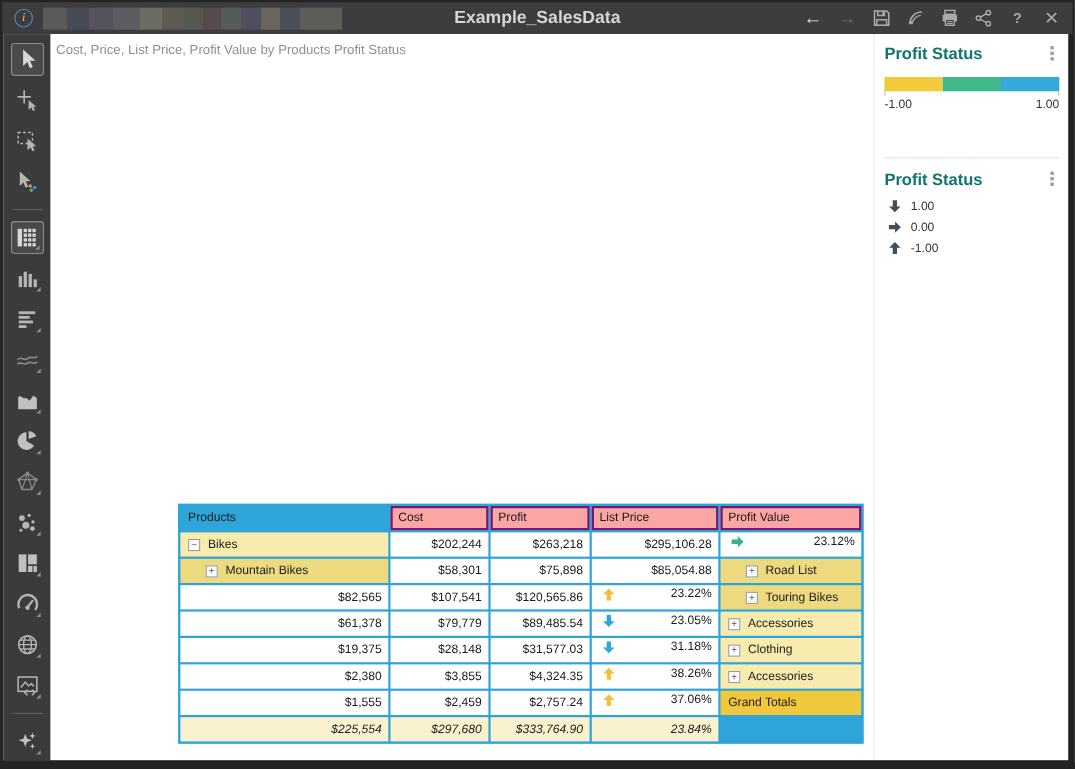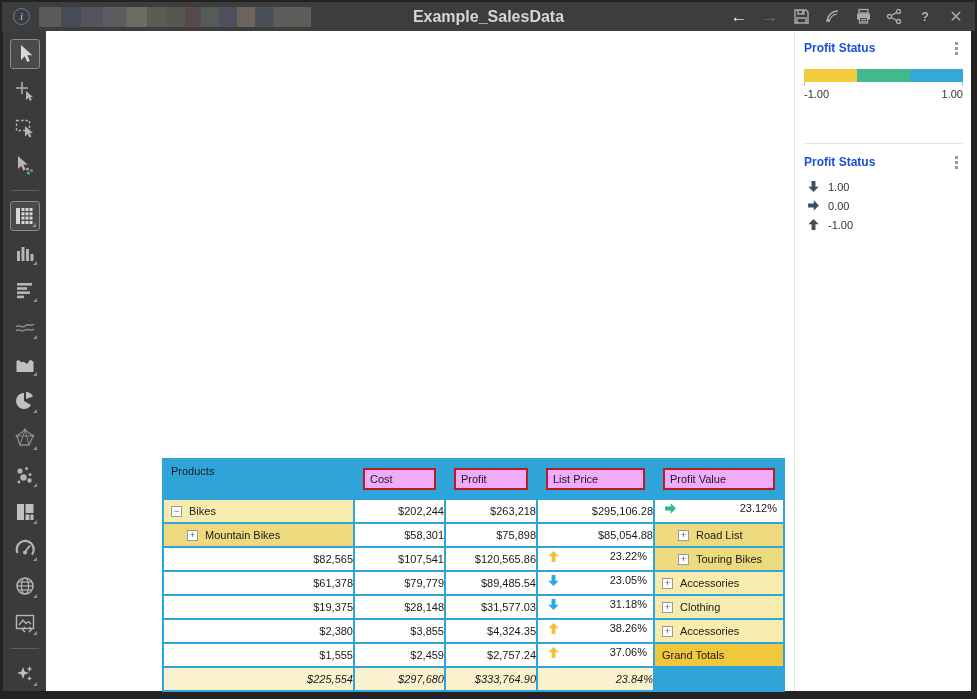--- a/index.html
+++ b/index.html
@@ -32,38 +32,38 @@
   
   .main { flex:1; position:relative; background:#FFF; }
   .viz-title { position:absolute; left:5px; top:7px; color:#8F8F8F; font-size:12px; }
 
   
   .xtable { position:absolute; left:116px; top:427px; display:grid;
     grid-template-columns:189px 89px 90px 115px 128px; gap:2px;
     background:#2EA4D9; border:2px solid #2EA4D9; font-size:11px; color:#1A1A1A; }
   .xc { height:22px; display:flex; align-items:center; background:#FFF; }
   .xc-head { background:#2EA4D9; padding-left:7px; }
-  .xc-headv { background:#f0abfc; border:2px solid #b91c1c; padding-left:5px; margin:8px; }
+  .xc-headv { background:#fca5a5; border:2px solid #701a75; padding-left:5px; margin:0; }
   .xc-prod { padding-left:7px; gap:7px; }
   .xc-prod.lvl1 { background:#F7ECAE; }
   .xc-prod.lvl2 { background:#EDD97E; padding-left:23px; }
   .xc-prod.gtot { background:#F1C73B; }
-  .xc-num { justify-content:flex-end; }
+  .xc-num { justify-content:flex-end; padding-right:6px; }
   .xc-num.gtot { background:#FAF2CE;font-style:italic; }
   .xc-profit { justify-content:space-between; padding:0 6px 6px 9px; }
   .toggle { width:11px; height:11px; background:#FFF; border:1px solid #9A9A9A; font-size:9px; line-height:9px; text-align:center; color:#555; flex-shrink:0; display:inline-block; }
   .arrow-slot { width:13px; height:13px; display:flex; align-items:center; }
 
   
   .rightpanel { width:177px; border-left:1px solid #E2E2E2; background:#FFF; padding:0 8px 0 9px; flex-shrink:0; }
   .legend-block { position:relative; }
   .legend-block.first { padding-top:10px; height:113px; border-bottom:1px solid #E4E4E4; }
   .legend-block.second { padding-top:11px; }
   .legend-head { display:flex; justify-content:space-between; align-items:flex-start; }
-  .legend-title { color:#1d4ed8; font-size:12px; font-weight:bold; }
+  .legend-title { color:#0f766e; font-size:15px; font-weight:bold; }
   .kebab { width:14px; height:16px; display:flex; flex-direction:column; align-items:center; gap:2px; padding-top:1px; }
   .kebab i { width:3px; height:3px; background:#9A9A9A; display:block; }
   .grad-bar { margin-top:12px; height:13px; display:flex; }
   .grad-bar div { flex:1; }
   .grad-ticks { height:4px; position:relative; }
   .grad-ticks i { position:absolute; top:0; width:1px; height:4px; background:#BBBBBB; }
   .grad-labels { display:flex; justify-content:space-between; font-size:11px; color:#333; margin-top:2px; }
   .legend-items { margin-top:9px; display:flex; flex-direction:column; gap:6px; }
   .legend-item { display:flex; align-items:center; gap:8px; font-size:11px; color:#333; padding-left:3px; }
 </style>
@@ -264,20 +264,21 @@
         <svg width="22" height="22" viewBox="0 0 22 22">
             <path d="M9 4 L10.6 8.4 L15 10 L10.6 11.6 L9 16 L7.4 11.6 L3 10 L7.4 8.4 Z" fill="#C0C0C0"></path>
             <path d="M15.5 3 L16.3 5.2 L18.5 6 L16.3 6.8 L15.5 9 L14.7 6.8 L12.5 6 L14.7 5.2 Z" fill="#C0C0C0"></path>
             <path d="M15.5 13 L16.2 14.8 L18 15.5 L16.2 16.2 L15.5 18 L14.8 16.2 L13 15.5 L14.8 14.8 Z" fill="#C0C0C0"></path>
           </svg>
         <span class="corner"></span>
       </div>
     </div>
 
     <div class="main">
+      <div class="viz-title">Cost, Price, List Price, Profit Value by Products Profit Status</div>
 
       <div class="xtable">
 
         <div class="xc xc-head">Products</div>
         <div class="xc xc-headv">Cost</div>
         <div class="xc xc-headv">Profit</div>
         <div class="xc xc-headv">List Price</div>
         <div class="xc xc-headv">Profit Value</div>
 
         <div class="xc xc-prod lvl1">

